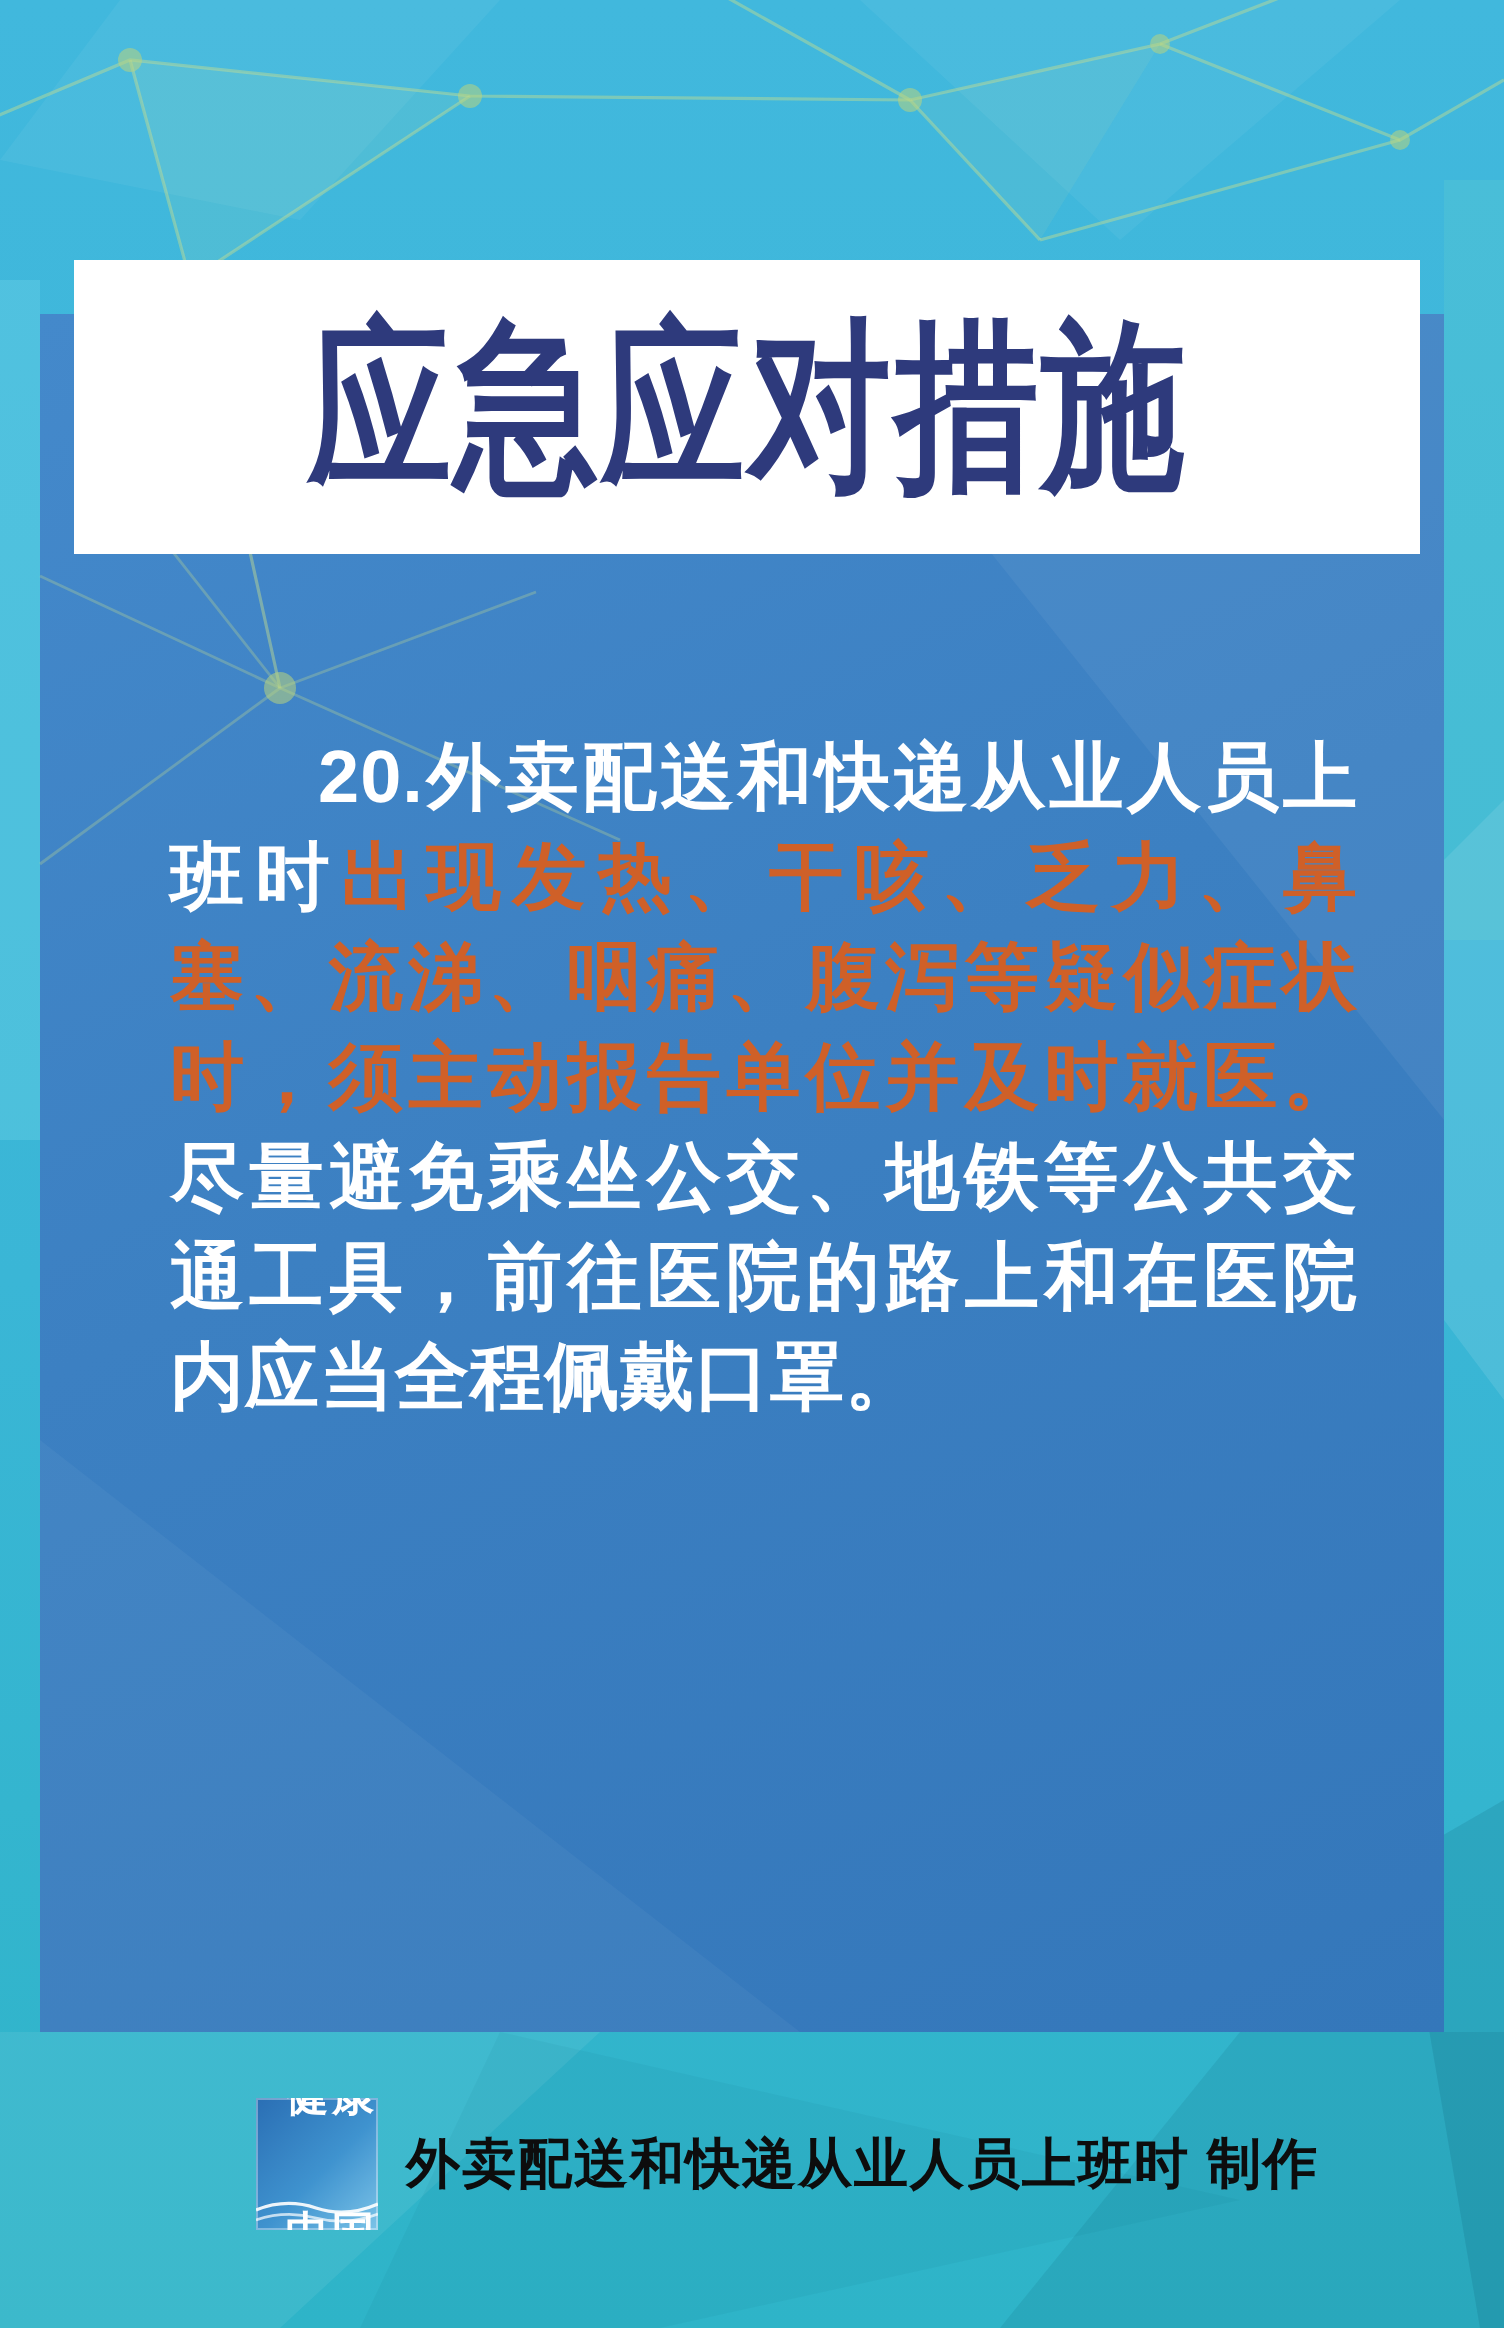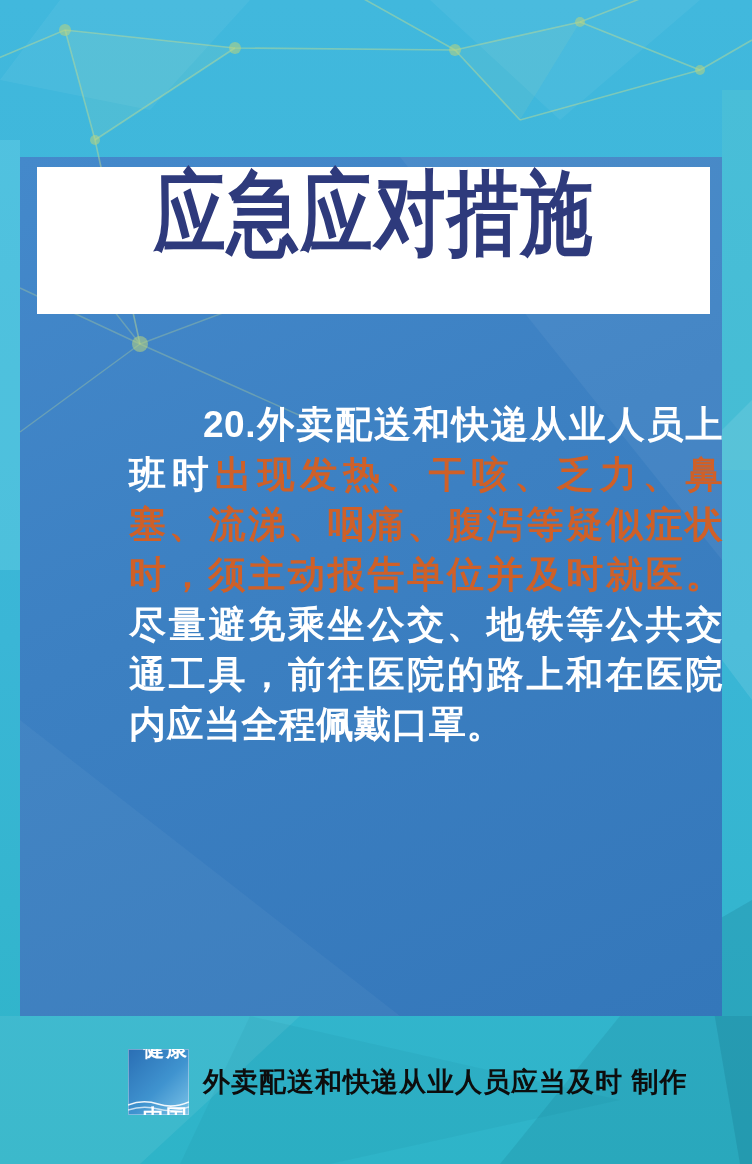--- a/index.html
+++ b/index.html
@@ -10,28 +10,28 @@
   }
   .decor{position:absolute;inset:0;width:752px;height:1164px;pointer-events:none;}
   .facets{z-index:1;}
   .mesh{z-index:3;}
   .panel{
     position:absolute;left:20px;top:157px;width:702px;height:859px;z-index:2;
     background:linear-gradient(155deg,var(--panel-light) 0%,var(--panel-blue) 45%,#3477ba 100%);
   }
   .banner{
     position:absolute;left:37px;top:130px;width:673px;height:147px;z-index:5;
-    background:var(--banner-bg);display:flex;align-items:flex-start;justify-content:center;margin-top:37px;
+    background:var(--banner-bg);display:flex;align-items:center;justify-content:center;
   }
   .banner h1{
     margin:0;font-size:92px;line-height:1;font-weight:900;color:var(--title-navy);
     white-space:nowrap;letter-spacing:2px;transform:scaleX(0.78);transform-origin:center;
   }
   .body-text{
-    position:absolute;left:85px;top:400px;width:594px;z-index:4;margin-left:44px;
+    position:absolute;left:85px;top:364px;width:594px;z-index:4;
   }
   .body-text p{
     margin:0 0 34px 0;font-size:37px;line-height:50px;font-weight:600;
     color:var(--text-white);text-align:justify;text-indent:2em;
     letter-spacing:0.5px;
   }
   .body-text p .hl{color:var(--accent-orange);font-weight:800;}
   .footer{
     position:absolute;left:128px;top:1046px;height:72px;z-index:4;
     display:flex;align-items:center;gap:14px;
@@ -110,16 +110,16 @@
 
   <div class="footer">
     <div class="logo">
       <span class="row">健康</span>
       <span class="row">中国</span>
       <svg width="61" height="18" viewBox="0 0 61 18" aria-hidden="true">
         <path d="M0,8 Q15,2 30,7 T61,5" stroke="#ffffff" stroke-width="1.6" fill="none" opacity="0.9"></path>
         <path d="M0,13 Q15,8 30,12 T61,10" stroke="#ffffff" stroke-width="1.4" fill="none" opacity="0.7"></path>
       </svg>
     </div>
-    <div class="credit">外卖配送和快递从业人员应当及时 制作</div>
+    <div class="credit">外卖配送和快递从业人员上班时 制作</div>
   </div>
 
 </div>
 
 </body></html>

